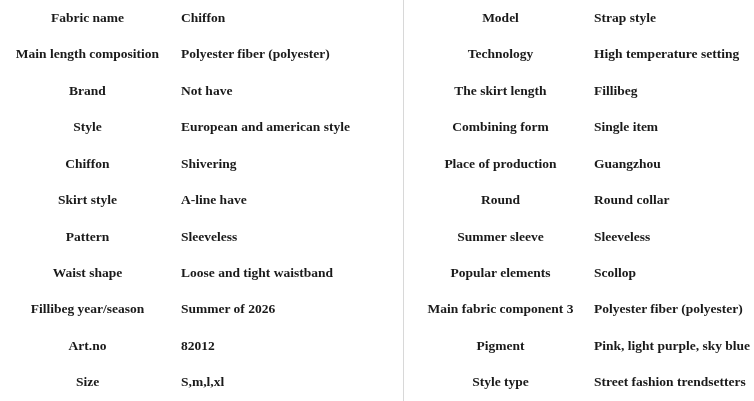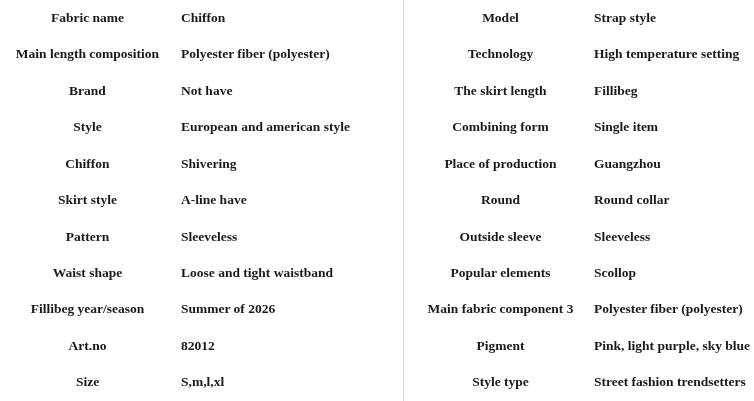--- a/index.html
+++ b/index.html
@@ -88,21 +88,21 @@
     </tr>
     <tr>
       <td class="col-label">Skirt style</td>
       <td class="col-value">A-line have</td>
       <td class="col-label">Round</td>
       <td class="col-value">Round collar</td>
     </tr>
     <tr>
       <td class="col-label">Pattern</td>
       <td class="col-value">Sleeveless</td>
-      <td class="col-label">Outside sleeve</td>
+      <td class="col-label">Summer sleeve</td>
       <td class="col-value">Sleeveless</td>
     </tr>
     <tr>
       <td class="col-label">Waist shape</td>
       <td class="col-value">Loose and tight waistband</td>
       <td class="col-label">Popular elements</td>
       <td class="col-value">Scollop</td>
     </tr>
     <tr>
       <td class="col-label">Fillibeg year/season</td>

